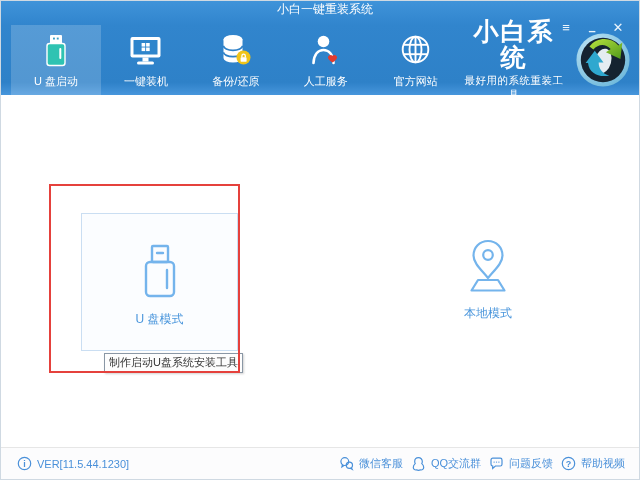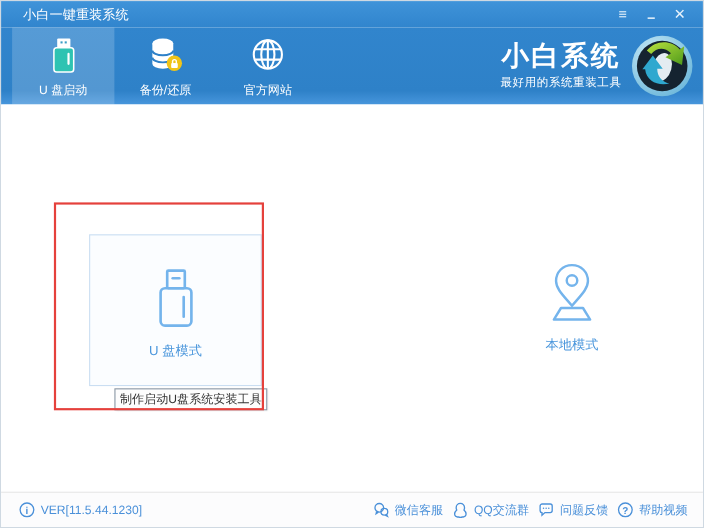--- a/index.html
+++ b/index.html
@@ -10,20 +10,21 @@
   }
   .window {
     width: 640px; height: 480px; position: relative;
     background: #fff; overflow: hidden; border: 1px solid #cfd9e2;
   }
   
   .titlebar {
     height: 24px; display: flex; align-items: center;
     background: linear-gradient(180deg, #3f93d9, #3185cd);
     padding: 0 10px 0 20px;
+    flex-direction: column;
   }
   .title { color: #fff; font-size: 12px; }
   .win-controls { margin-left: auto; display: flex; gap: 4px; }
   .ctrl {
     color: #eaf4fc; width: 22px; height: 20px; text-align: center;
     font-size: 13px; font-weight: bold; line-height: 20px; cursor: default;
   }
   .ctrl-min { line-height: 26px; }
   
   .toolbar {
@@ -48,21 +49,21 @@
   .annotation-rect {
     position: absolute; left: 48px; top: 89px; width: 191px; height: 189px;
     border: 2px solid #e5413c; pointer-events: none;
   }
   .mode { position: absolute; display: flex; flex-direction: column; align-items: center; cursor: pointer; }
   .mode-usb {
     left: 80px; top: 118px; width: 157px; height: 138px;
     border: 1px solid #cadef2; background: #fbfdff; padding-top: 24px;
   }
   .mode-iso   { left: 262px; top: 141px; width: 118px; }
-  .mode-local { left: 460px; top: 141px; width: 118px; }
+  .mode-local { left: 428px; top: 141px; width: 118px; }
   .mode-icon { width: 60px; height: 60px; }
   .mode-icon-lg { width: 62px; height: 64px; }
   .mode-label { color: #4a96dc; font-size: 12px; margin-top: 9px; white-space: nowrap; }
   .tooltip {
     position: absolute; left: 103px; top: 222px;
     background: #fdfdfd; border: 1px solid #8a97a5;
     font-size: 11px; color: #333; padding: 1px 4px 2px;
     white-space: nowrap; box-shadow: 1px 1px 2px rgba(0,0,0,0.18); margin-top: 36px;
   }
   
@@ -96,35 +97,56 @@
       <svg class="nav-icon" viewBox="0 0 37 37">
         <rect x="13" y="3" width="12" height="9" rx="1" fill="#fff"></rect>
         <rect x="16" y="5.6" width="1.9" height="1.9" fill="#3a9ec6"></rect>
         <rect x="19.8" y="5.6" width="1.9" height="1.9" fill="#3a9ec6"></rect>
         <rect x="10" y="11.5" width="18" height="22" rx="2.5" fill="#2fc3b2" stroke="#ffffff" stroke-width="1.4"></rect>
         <rect x="22.3" y="16" width="2" height="11" rx="1" fill="#fff"></rect>
       </svg>
       <span class="nav-label">U 盘启动</span>
     </div>
 
+    <div class="nav-item">
+      <svg class="nav-icon" viewBox="0 0 37 37">
+        <rect x="3.5" y="5" width="30" height="20.5" rx="2" fill="#fff"></rect>
+        <rect x="6.5" y="8" width="24" height="14.5" fill="#2e85cc"></rect>
+        <rect x="14.6" y="11" width="3.6" height="3.6" fill="#fff"></rect>
+        <rect x="19.1" y="11" width="3.6" height="3.6" fill="#fff"></rect>
+        <rect x="14.6" y="15.5" width="3.6" height="3.6" fill="#fff"></rect>
+        <rect x="19.1" y="15.5" width="3.6" height="3.6" fill="#fff"></rect>
+        <rect x="15.5" y="25.5" width="6" height="4" fill="#fff"></rect>
+        <rect x="10" y="29.5" width="17" height="3" rx="1.5" fill="#fff"></rect>
+      </svg>
+      <span class="nav-label">一键装机</span>
+    </div>
 
     <div class="nav-item">
       <svg class="nav-icon" viewBox="0 0 37 37">
         <path d="M6.5 7.5 V 26 a9.5 4.5 0 0 0 19 0 V 7.5" fill="#fff"></path>
         <ellipse cx="16" cy="7.5" rx="9.5" ry="4.5" fill="#fff"></ellipse>
         <path d="M6.5 13.8 a9.5 4.5 0 0 0 19 0" stroke="#2e81c8" stroke-width="1.8" fill="none"></path>
         <path d="M6.5 20.2 a9.5 4.5 0 0 0 19 0" stroke="#2e81c8" stroke-width="1.8" fill="none"></path>
         <circle cx="26.5" cy="25.5" r="7" fill="#f0c419"></circle>
         <path d="M24.9 25.4 v-1.5 a1.7 1.7 0 0 1 3.4 0 v1.5" stroke="#fff" stroke-width="1.3" fill="none"></path>
         <rect x="23.6" y="25.2" width="6" height="4.6" rx="0.9" fill="#fff"></rect>
       </svg>
       <span class="nav-label">备份/还原</span>
     </div>
 
 
+    <div class="nav-item">
+      <svg class="nav-icon" viewBox="0 0 37 37">
+        <circle cx="16.5" cy="9.5" r="5.8" fill="#fff"></circle>
+        <path d="M6.5 31 c0.5-9 5-13 10-13 s9.5 4 10 13" fill="none" stroke="#fff" stroke-width="2.6" stroke-linecap="round"></path>
+        <path d="M25.5 23.8 c-1.7-1.7-4.5-0.6-4.5 1.7 0 2 2.6 3.7 4.5 5.1 1.9-1.4 4.5-3.1 4.5-5.1 0-2.3-2.8-3.4-4.5-1.7 Z" fill="#e23b2e"></path>
+      </svg>
+      <span class="nav-label">人工服务</span>
+    </div>
 
     <div class="nav-item">
       <svg class="nav-icon" viewBox="0 0 37 37" fill="none" stroke="#fff" stroke-width="1.9">
         <circle cx="18.5" cy="17.5" r="12.8"></circle>
         <ellipse cx="18.5" cy="17.5" rx="6" ry="12.8"></ellipse>
         <line x1="7" y1="12.8" x2="30" y2="12.8"></line>
         <line x1="7" y1="22.2" x2="30" y2="22.2"></line>
         <line x1="18.5" y1="4.7" x2="18.5" y2="30.3"></line>
       </svg>
       <span class="nav-label">官方网站</span>

